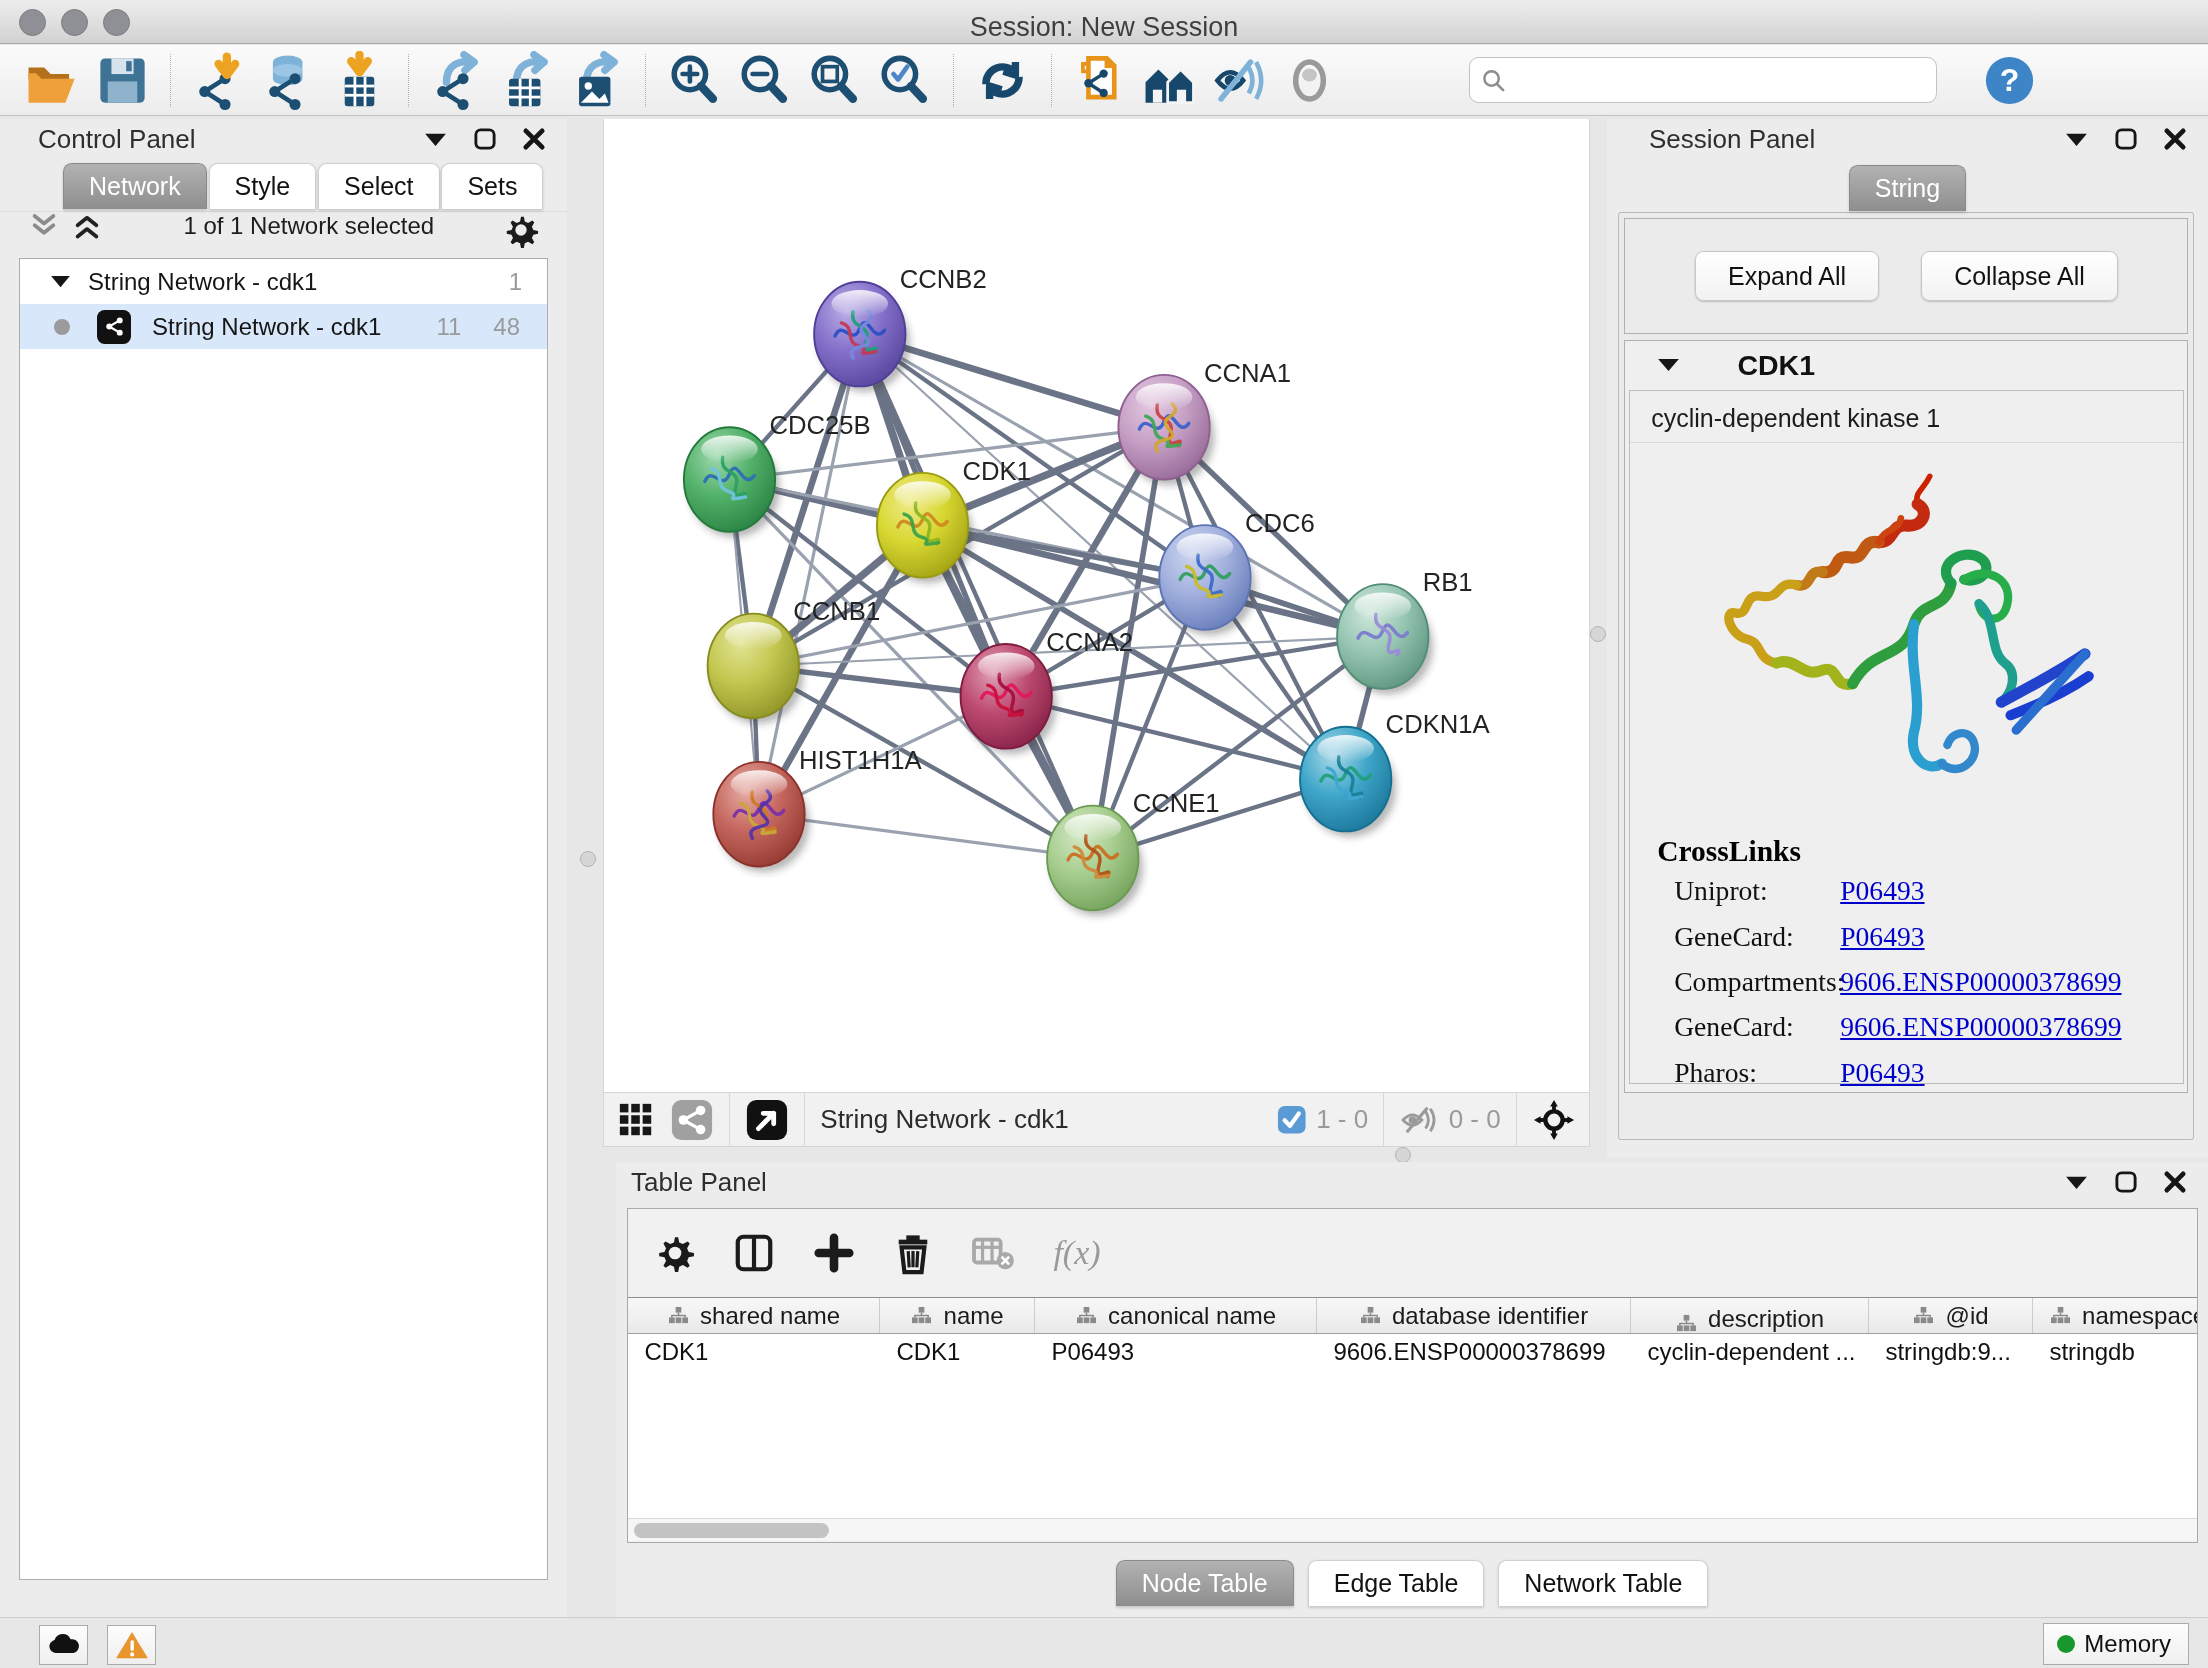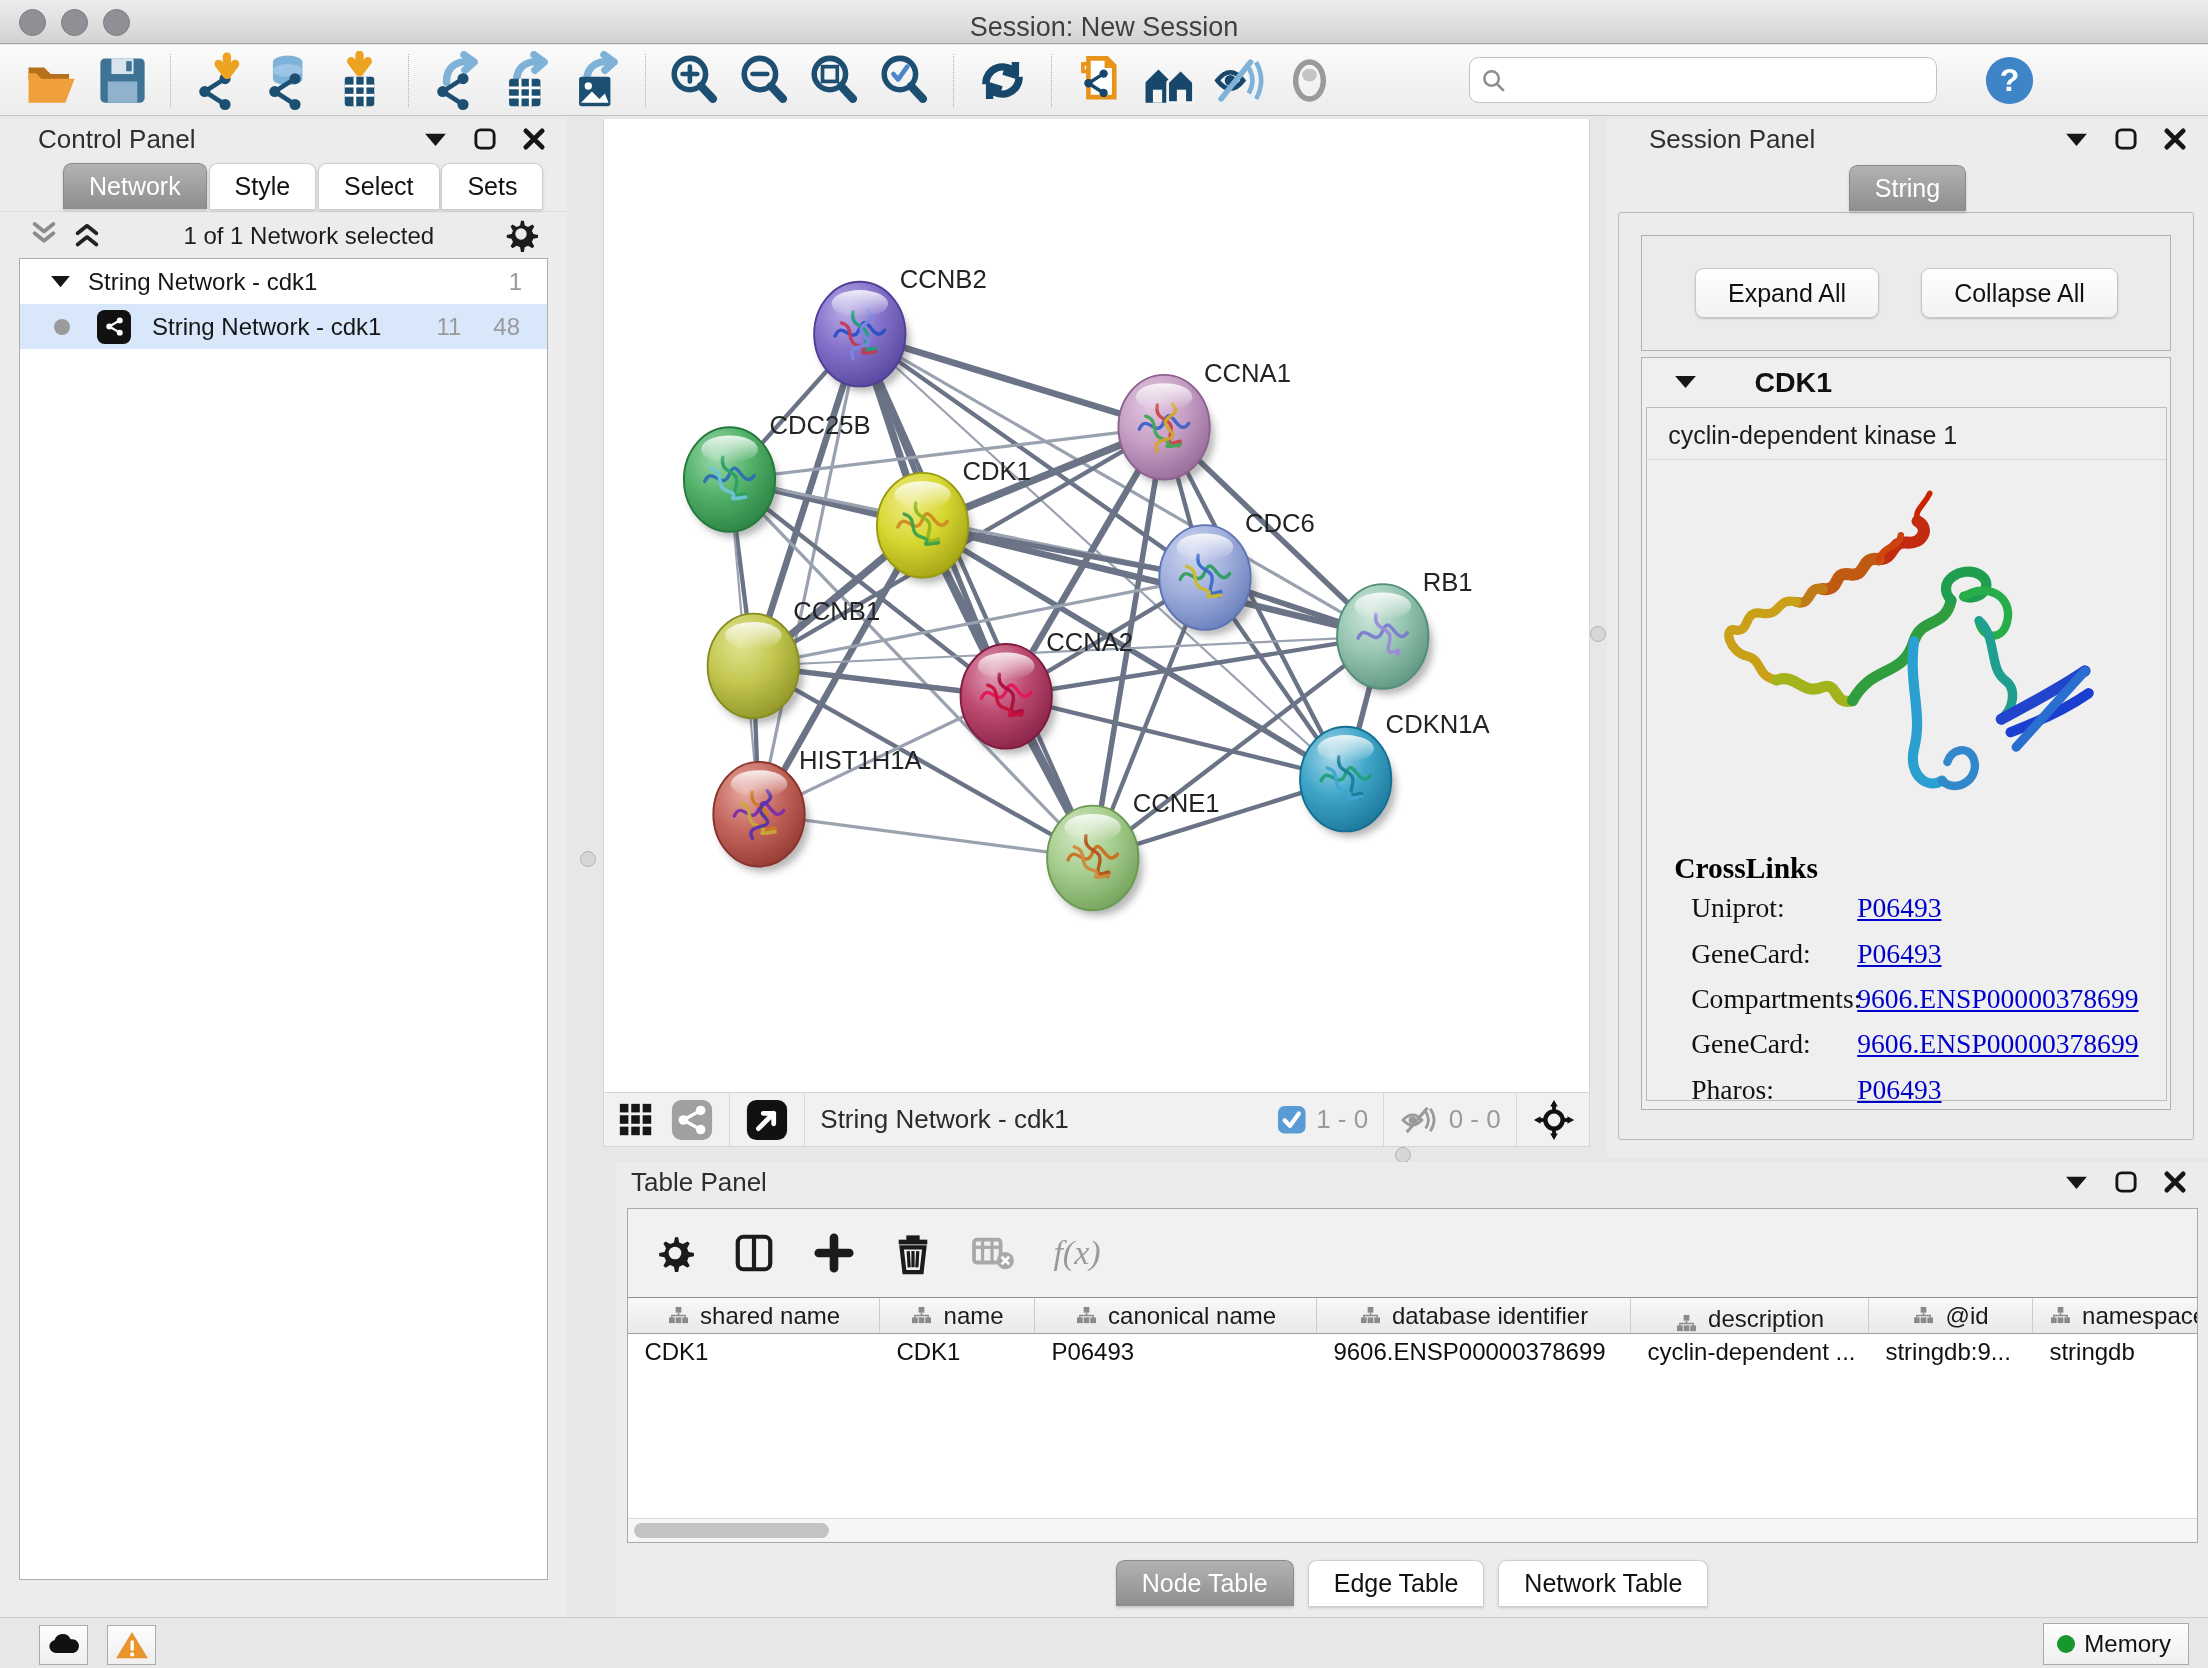--- a/index.html
+++ b/index.html
@@ -34,21 +34,21 @@
   
   .tab { height:46px; padding:0 25px; display:flex; align-items:center; justify-content:center;
     font-size:25px; color:#111; background:#fff; border:1px solid #cfcfcf; border-bottom:none;
     border-radius:8.6px 8.6px 0 0; box-shadow:0 1.9px 2.9px rgba(0,0,0,0.15); cursor:pointer; }
   .tab.sel { background:linear-gradient(#b2b2b2,#8e8e8e); color:#fff; border-color:#8a8a8a; }
 
   
   .cp { position:absolute; left:0; top:119px; width:567px; height:1498px; background:#ececec; }
   .cp .panel-head { padding:0 21px 0 38px; }
   .cp-tabs { display:flex; gap:1.9px; padding-left:63px; margin-top:3.8px; position:relative; z-index:2; }
-  .cp-sub { display:flex; align-items:center; height:49px; padding:0 28.5px; margin-top:1.9px; }
+  .cp-sub { display:flex; height:49px; padding:0 28.5px; margin-top:1.9px; }
   .cp-sub .status { flex:1; text-align:center; font-size:24px; color:#1d1d1d; }
   .chev { cursor:pointer; margin-right:13.3px; }
   .tree-box { position:absolute; left:19px; top:139px; width:529px; height:1322px; background:#fff; border:1.9px solid #adadad; }
   .tree-row { height:45px; display:flex; align-items:center; font-size:24px; color:#161616; position:relative; }
   .tree-row .count { color:#9a9a9a; }
   .tree-row.selected { background:#d8e7fa; }
   .share-badge { width:34px; height:34px; border-radius:7.6px; background:#111; display:flex; align-items:center; justify-content:center; }
 
   
   .canvas-wrap { position:absolute; left:603px; top:119px; width:987px; height:973px; background:#fff;
@@ -62,21 +62,21 @@
   .vb-title { font-size:26px; color:#2c2c2c; }
   .vb-count { font-size:26px; color:#9a9a9a; margin-left:9.5px; }
   .vb-btn { display:flex; align-items:center; justify-content:center; cursor:pointer; }
 
   .split-dot { position:absolute; width:16px; height:16px; border-radius:50%; background:#d6d6d6; border:1px solid #b3b3b3; }
 
   
   .rp { position:absolute; left:1607px; top:119px; width:601px; height:1039px; background:#ececec; }
   .rp .panel-head { padding:0 21px 0 42px; }
   .rp-tabs { display:flex; justify-content:center; margin-top:5.7px; position:relative; z-index:2; }
-  .rp-outer { position:absolute; left:11.4px; top:93px; width:576px; height:928px; background:#ebebeb; border:1.9px solid #b9b9b9; border-radius:2.9px; padding:22px; }
+  .rp-outer { position:absolute; left:11.4px; top:93px; width:576px; height:928px; background:#ebebeb; border:1.9px solid #b9b9b9; border-radius:2.9px; padding:5px; }
   .rp-btnbox { border:1.9px solid #b0b0b0; background:#ebebeb; height:116px; display:flex; align-items:center; justify-content:center; gap:42px; }
   .rp-btn { background:linear-gradient(#ffffff,#f2f2f2); border:1.9px solid #c6c6c6; border-radius:8.6px;
     font-size:25px; color:#111; padding:9.5px 32px; cursor:pointer; box-shadow:0 1px 1.9px rgba(0,0,0,0.2); }
   .rp-content { border:1.9px solid #b0b0b0; margin-top:5.7px; height:753px; background:#efefef; }
   .rp-prot-head { height:49px; display:flex; align-items:center; padding-left:32px; gap:57px; }
   .rp-prot-head .pname { font-size:28.5px; font-weight:bold; color:#111; }
   .rp-inner { border:1px solid #bdbdbd; margin:0 3.8px; background:#efefef; height:694px; }
   .rp-desc { font-size:25px; color:#1c1c1c; padding:13.3px 0 9.5px 21px; }
   .crosslinks { font-family:"Liberation Serif", serif; padding-left:27px; }
   .crosslinks .cl-title { font-size:29.5px; font-weight:bold; color:#000; margin-bottom:7.6px; }

